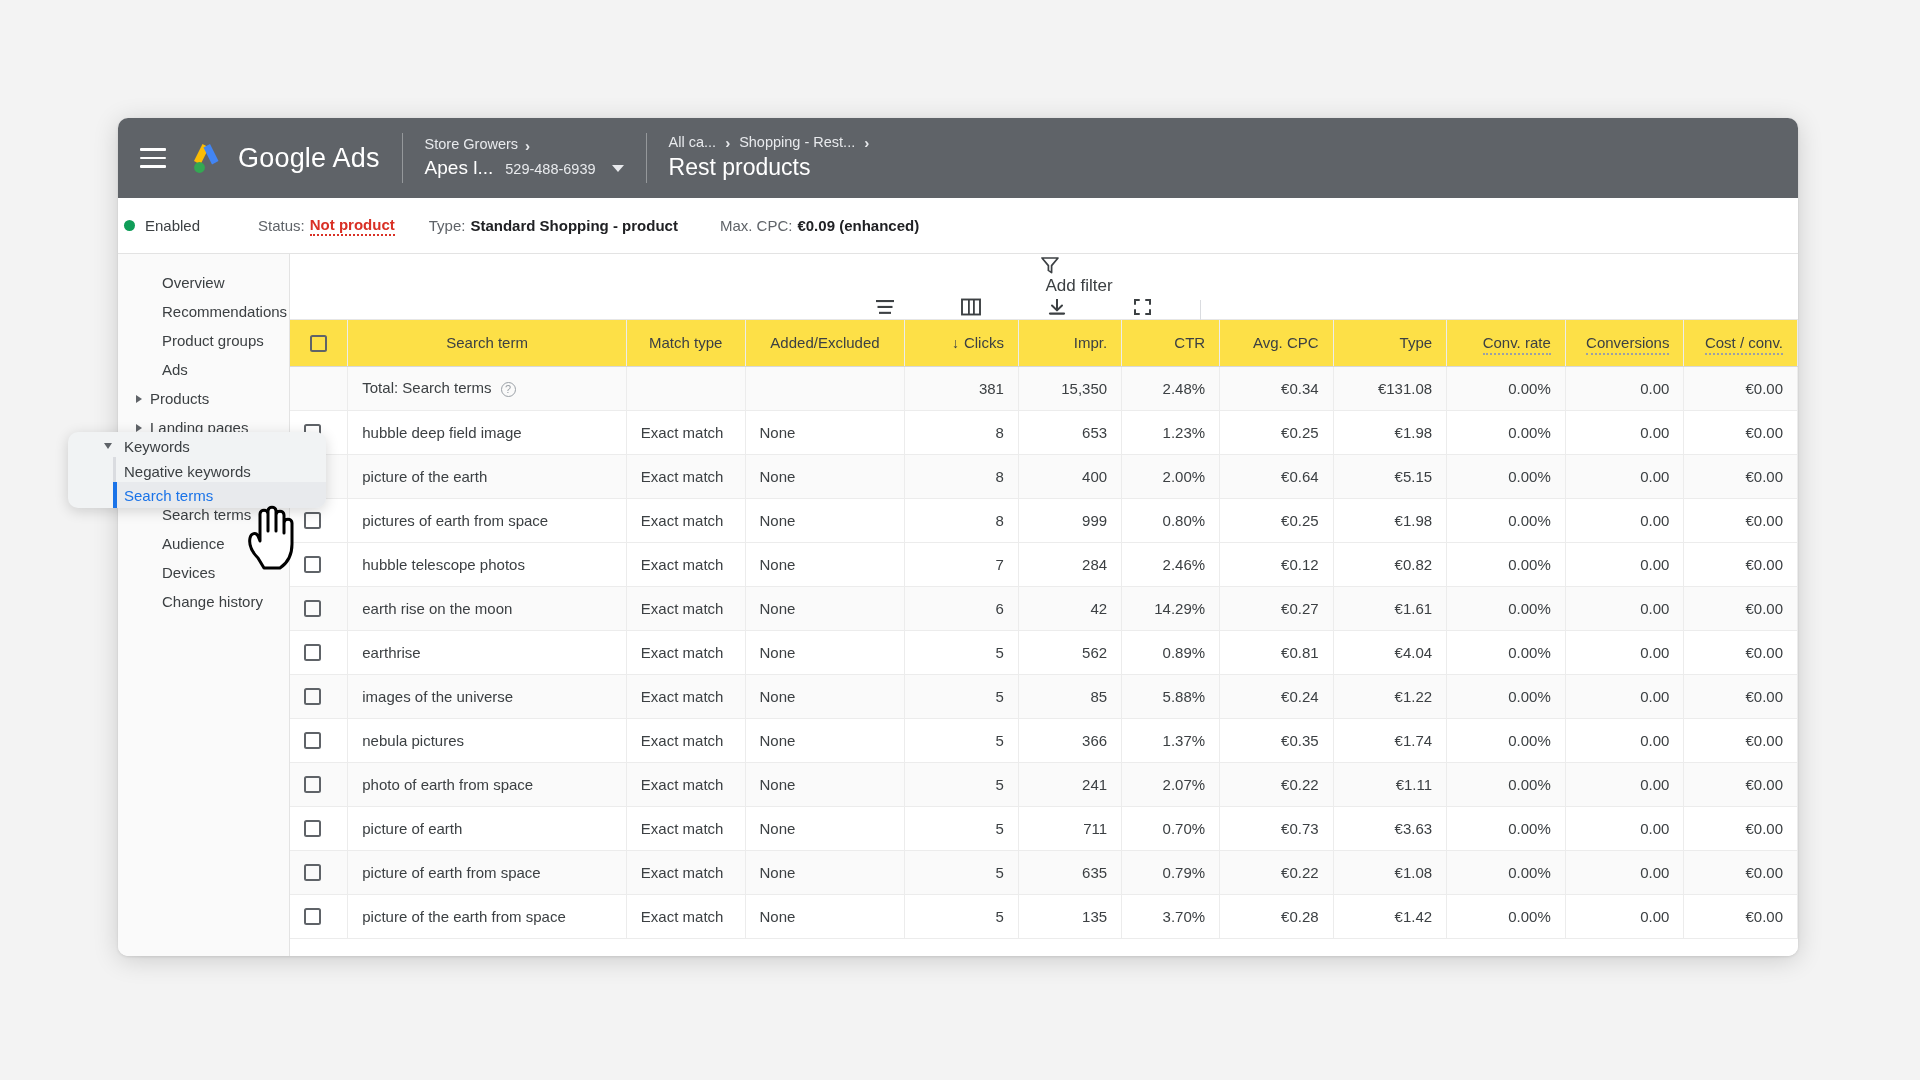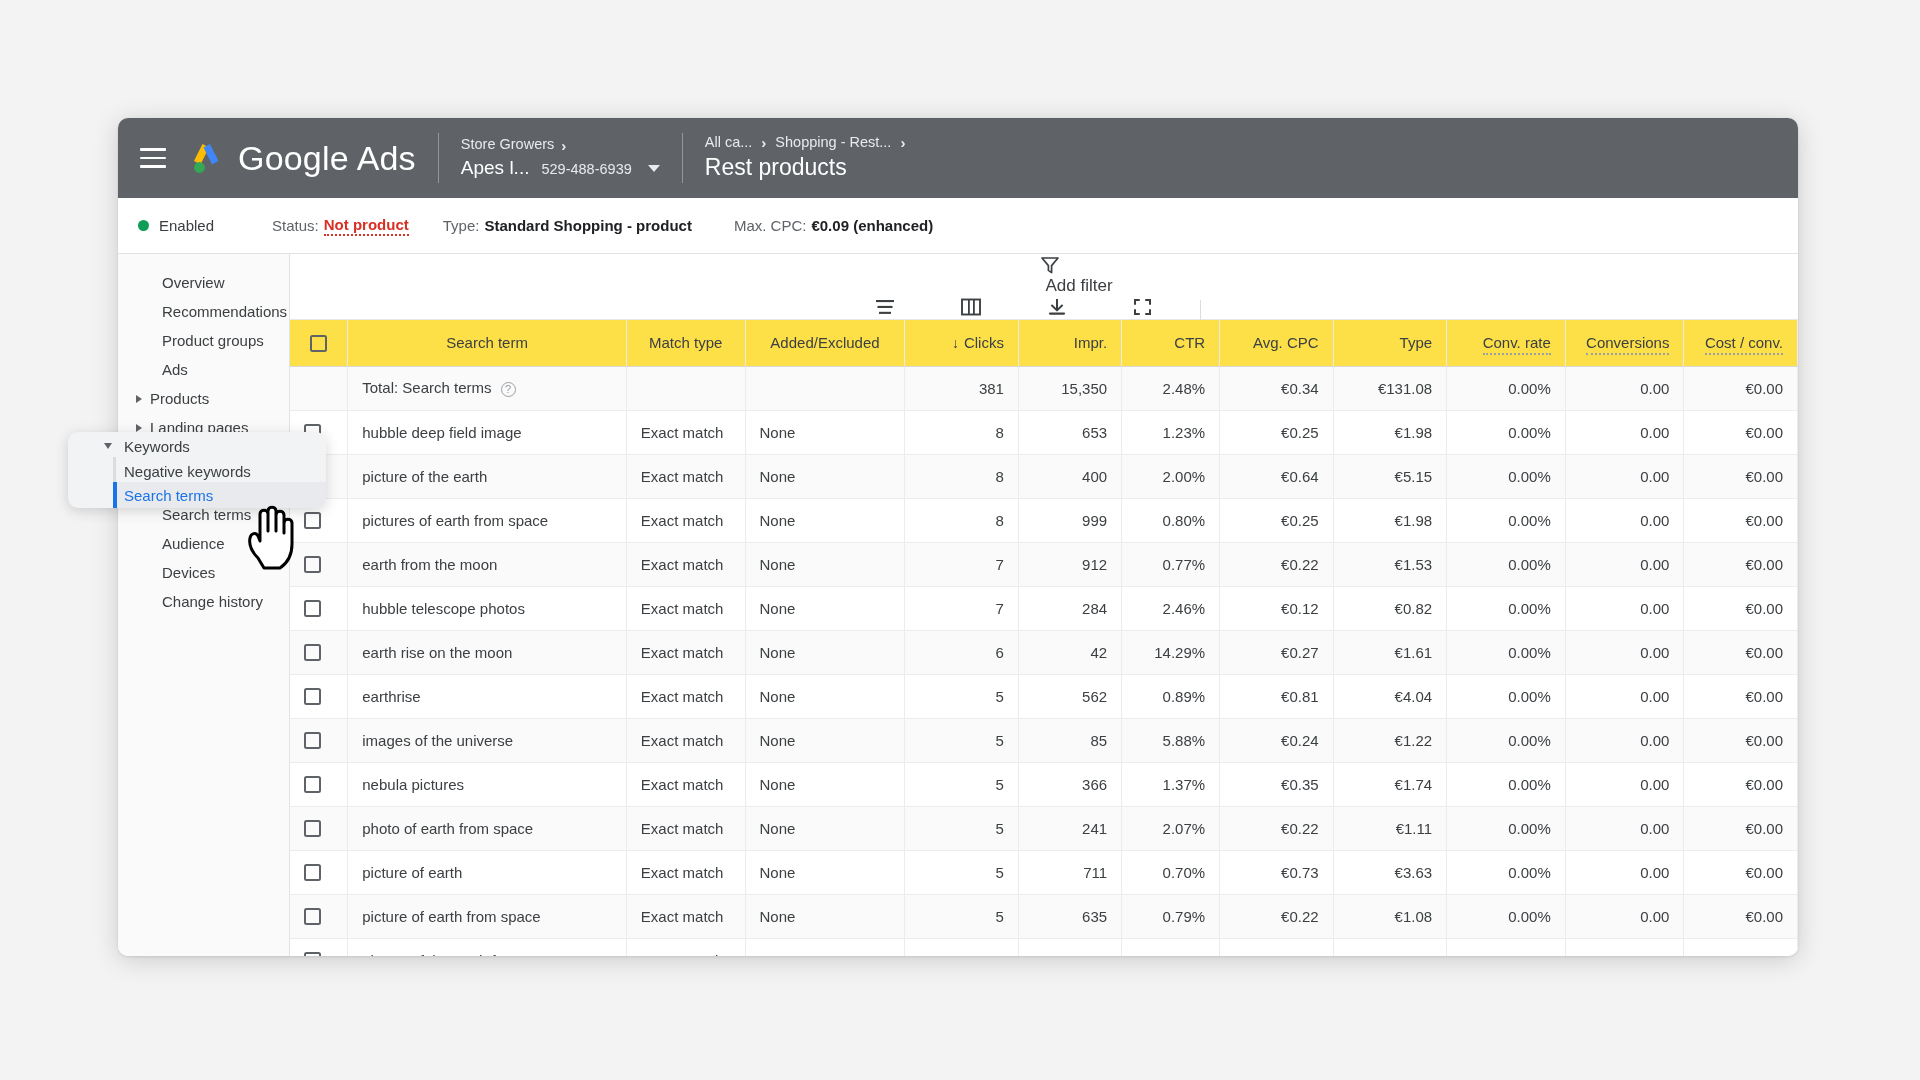--- a/index.html
+++ b/index.html
@@ -34,21 +34,21 @@
   .hamburger {
     width: 26px; height: 20px;
     display: flex; flex-direction: column; justify-content: space-between;
     margin-right: 22px;
     cursor: pointer;
   }
   .hamburger span { display:block; height: 2.6px; background: #ffffff; border-radius: 1px; }
 
   .brand { display:flex; align-items:center; gap: 12px; }
   .brand-logo { width: 38px; height: 34px; position: relative; }
-  .brand-text { font-size: 34px; letter-spacing: 0.2px; font-weight: 400; white-space: nowrap; }
+  .brand-text { font-size: 27px; letter-spacing: 0.2px; font-weight: 400; white-space: nowrap; }
   .brand-text b { font-weight: 400; }
 
   .vdiv { width: 1px; height: 50px; background: rgba(255,255,255,0.34); margin: 0 22px; }
 
   .acct { line-height: 1.35; }
   .acct-top { font-size: 14.5px; color: #e8eaed; display:flex; align-items:center; gap:7px; white-space: nowrap;}
   .acct-bottom { font-size: 19px; color: #ffffff; display:flex; align-items:baseline; gap:12px; white-space: nowrap;}
   .acct-id { font-size: 14.5px; color: #e8eaed; }
   .caret-dn {
     display:inline-block; width:0; height:0;
@@ -60,21 +60,21 @@
   .bc { line-height: 1.35; }
   .bc-top { font-size: 14.5px; color: #e8eaed; display:flex; align-items:center; gap: 9px; white-space: nowrap;}
   .bc-bottom { font-size: 23px; color: #ffffff; white-space: nowrap; }
 
   
   .statusbar {
     height: 56px;
     background: #ffffff;
     border-bottom: 1px solid #e3e3e3;
     display: flex; align-items: center;
-    padding-left: 20px;
+    padding-left: 6px;
     font-size: 15px; color: #3c4043;
     white-space: nowrap;
   }
   .st-item { display:flex; align-items:center; }
   .dot-green { width: 11px; height: 11px; border-radius: 50%; background: #0f9d58; margin-right: 10px; }
   .st-gap-1 { width: 58px; } .st-gap-2 { width: 34px; } .st-gap-3 { width: 42px; }
   .lbl { color: #5f6368; }
   .val { color: #202124; font-weight: 700; margin-left: 5px; }
   .val-err { color: #d93025; font-weight: 700; margin-left: 5px; border-bottom: 2px dotted #d93025; padding-bottom:1px; }
 
@@ -461,34 +461,20 @@
                   <td>None</td>
                   <td class="num">8</td>
                   <td class="num">999</td>
                   <td class="num">0.80%</td>
                   <td class="num">€0.25</td>
                   <td class="num">€1.98</td>
                   <td class="num">0.00%</td>
                   <td class="num">0.00</td>
                   <td class="num">€0.00</td>
                 </tr>
-                <tr class="alt">
-                  <td class="cbcell"><span class="cb"></span></td>
-                  <td>earth from the moon</td>
-                  <td>Exact match</td>
-                  <td>None</td>
-                  <td class="num">7</td>
-                  <td class="num">912</td>
-                  <td class="num">0.77%</td>
-                  <td class="num">€0.22</td>
-                  <td class="num">€1.53</td>
-                  <td class="num">0.00%</td>
-                  <td class="num">0.00</td>
-                  <td class="num">€0.00</td>
-                </tr>
                 <tr>
                   <td class="cbcell"><span class="cb"></span></td>
                   <td>hubble telescope photos</td>
                   <td>Exact match</td>
                   <td>None</td>
                   <td class="num">7</td>
                   <td class="num">284</td>
                   <td class="num">2.46%</td>
                   <td class="num">€0.12</td>
                   <td class="num">€0.82</td>

